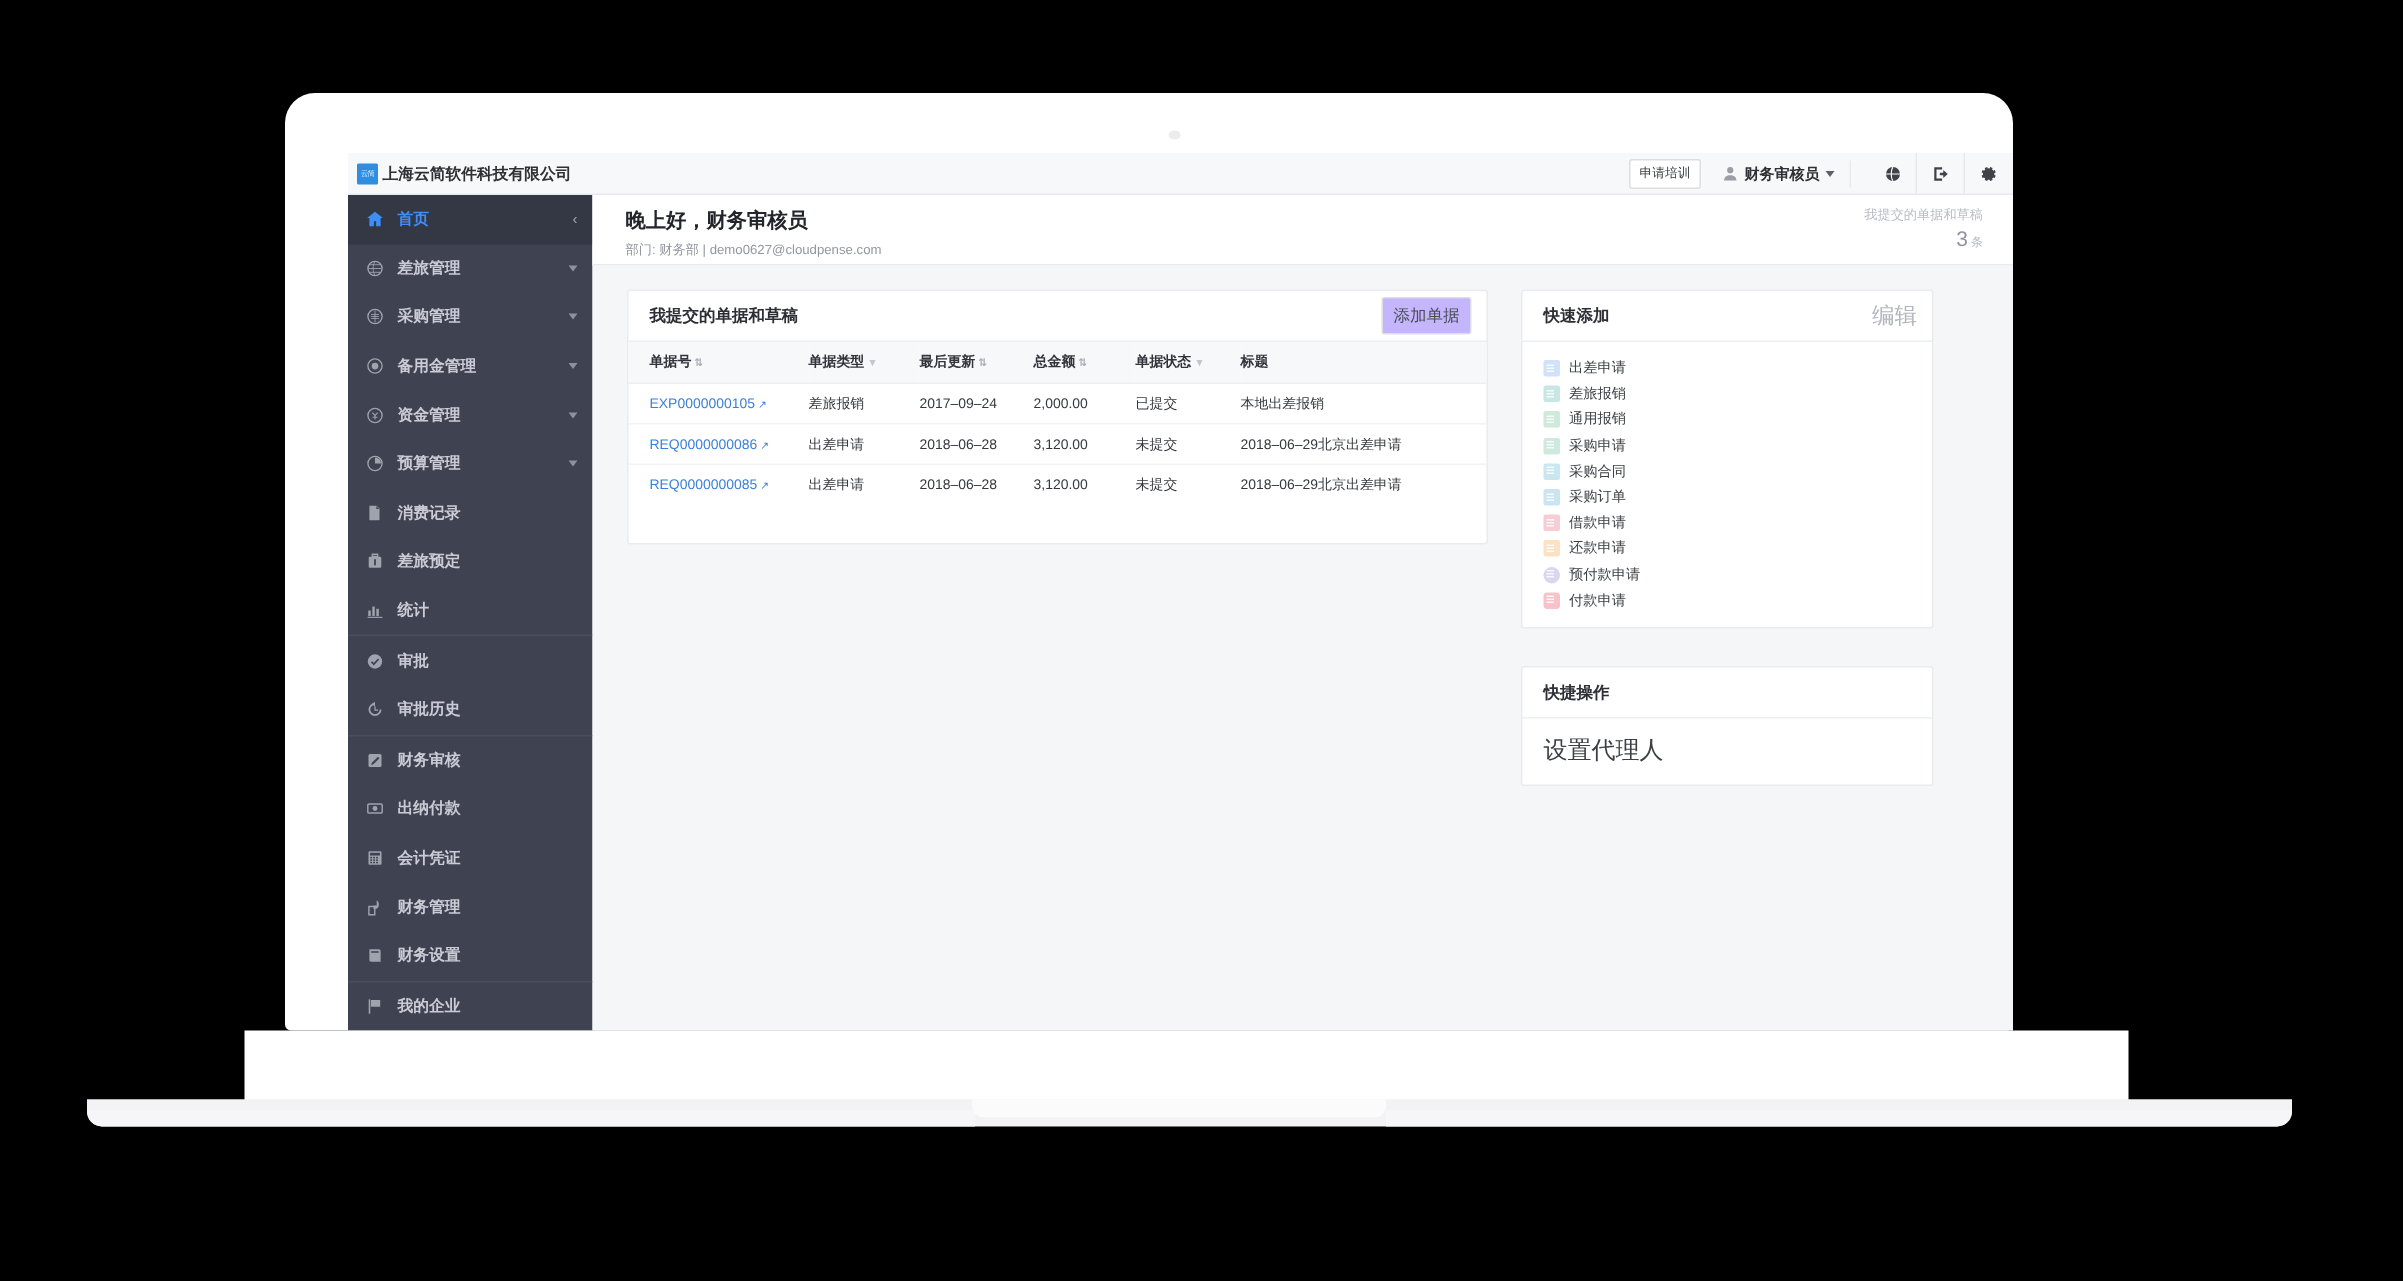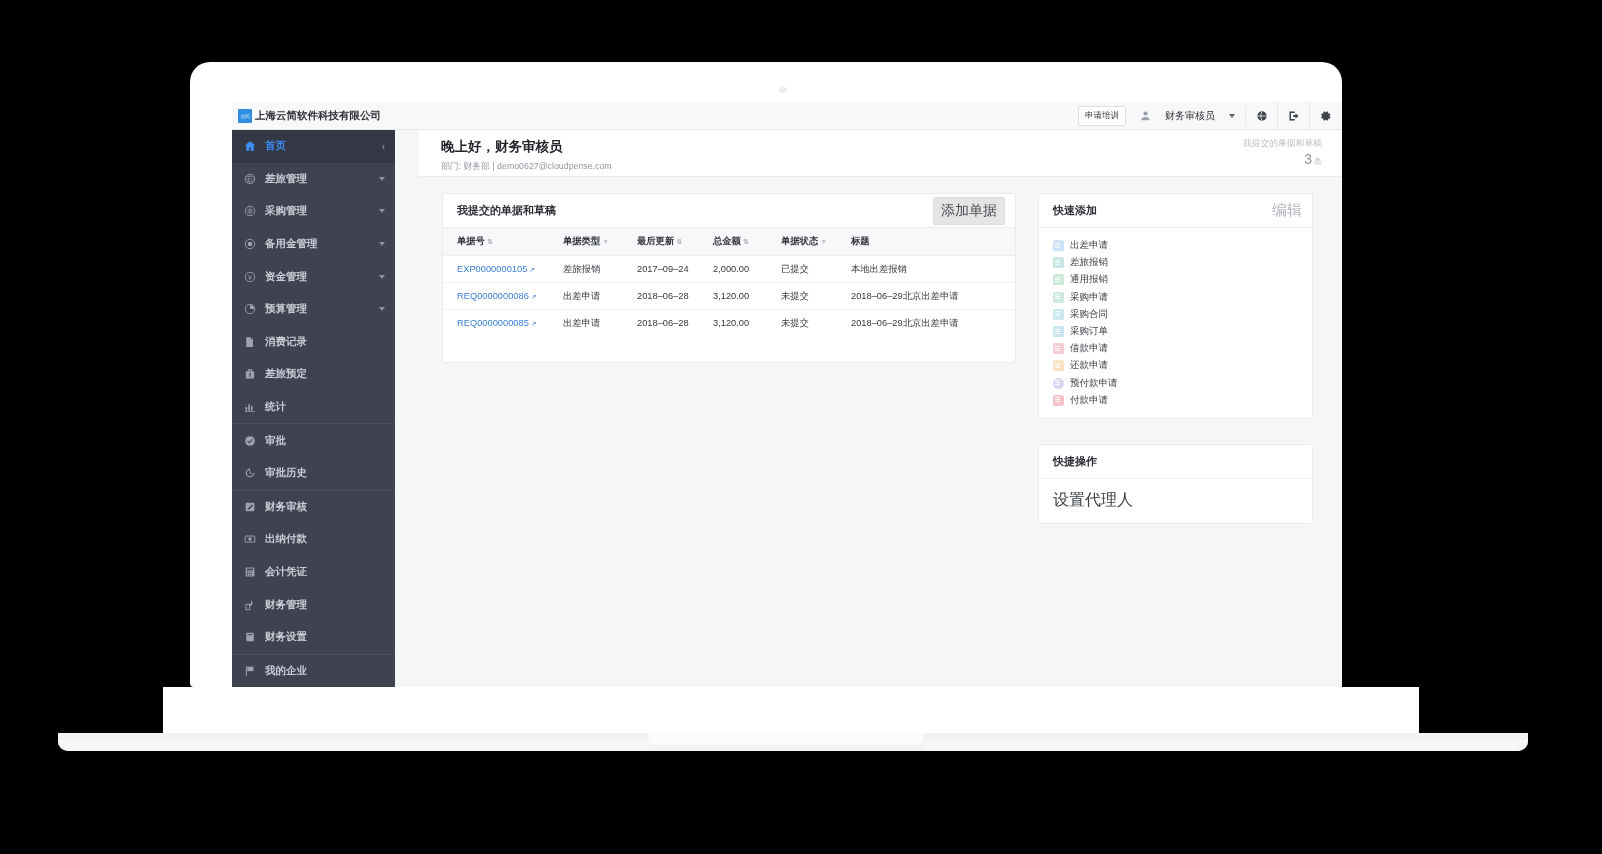--- a/index.html
+++ b/index.html
@@ -88,23 +88,23 @@
   }
   .topbar-right {
     margin-left: auto; display: flex; align-items: center; height: 28px;
   }
   .train-btn {
     border: 1px solid #dcdee2; background: #fff;
     font-size: 8.5px; color: #3c4043; padding: 3px 6px; border-radius: 2px;
     margin-right: 14px; white-space: nowrap;
   }
   .user-chip {
-    display: flex; align-items: center; gap: 14px;
-    font-size: 10px; color: #2e3033; font-weight: normal;
-    padding-right: 10px; border-right: 1px solid #e8e9ec; margin-right: 0;
+    display: flex; align-items: center; gap: 4px;
+    font-size: 10px; color: #2e3033; font-weight: bold;
+    padding-right: 10px; border-right: 1px solid #e8e9ec; margin-right: 12px;
     height: 18px;
   }
   .avatar-ico {
     width: 11px; height: 11px; fill: #9a9ea6;
   }
   .caret { width: 0; height: 0; border-left: 3.2px solid transparent;
            border-right: 3.2px solid transparent; border-top: 4px solid #5d6269; }
   .ico-btn {
     width: 32px; height: 28px; display: flex; align-items: center;
     justify-content: center; border-right: 1px solid #e8e9ec;
@@ -137,21 +137,20 @@
   .nav-collapse {
     font-size: 10px; color: #9fa3ad; flex: none; font-weight: normal;
   }
   .nav-sep { height: 1px; background: #4a4e5d; margin: 0; }
 
   
   .main {
     position: absolute; left: 163px; top: 28px;
     width: 947px; height: 557px;
     background: #f5f6f8;
-    padding-left: 24px;
   }
   .page-head {
     height: 47px; background: #fff; border-bottom: 1px solid #e9eaed;
     padding: 8px 20px 0 22px; position: relative;
   }
   .greeting { font-size: 13.5px; font-weight: bold; color: #22252a; }
   .dept { font-size: 8.8px; color: #9296a0; margin-top: 5px; }
   .head-right {
     position: absolute; right: 20px; top: 8px; text-align: right;
   }
@@ -166,22 +165,22 @@
   .col-right { width: 275px; }
 
   .card { background: #fff; border: 1px solid #eaebee; border-radius: 2px; }
   .card-head {
     height: 34px; display: flex; align-items: center;
     padding: 0 10px 0 14px; border-bottom: 1px solid #eceef1;
   }
   .card-title { font-size: 11px; font-weight: bold; color: #2c2f35; }
   .card-head-action { margin-left: auto; }
   .btn-outline {
-    border: 1px solid #dcdee2; background: #e5e5e5; border-radius: 2px;
-    font-size: 14px; color: #4a4e55; padding: 4px 7px; white-space: nowrap;
+    border: 1px solid #dcdee2; background: #c4b5fd; border-radius: 2px;
+    font-size: 11px; color: #4a4e55; padding: 4px 7px; white-space: nowrap;
   }
   .card-head-link { margin-left: auto; font-size: 15px; color: #b2b5bc; }
 
   
   table { width: 100%; border-collapse: collapse; }
   thead th {
     background: #f7f8fa; text-align: left; font-size: 9.3px;
     font-weight: bold; color: #31343a; padding: 7px 4px 7px 0;
     border-bottom: 1px solid #eceef1; white-space: nowrap;
   }

